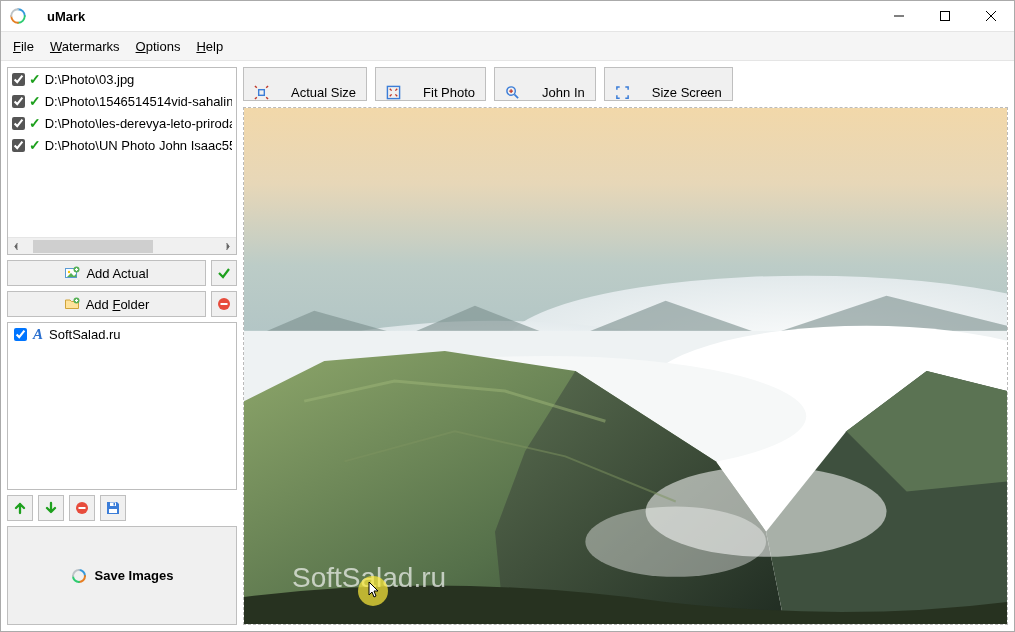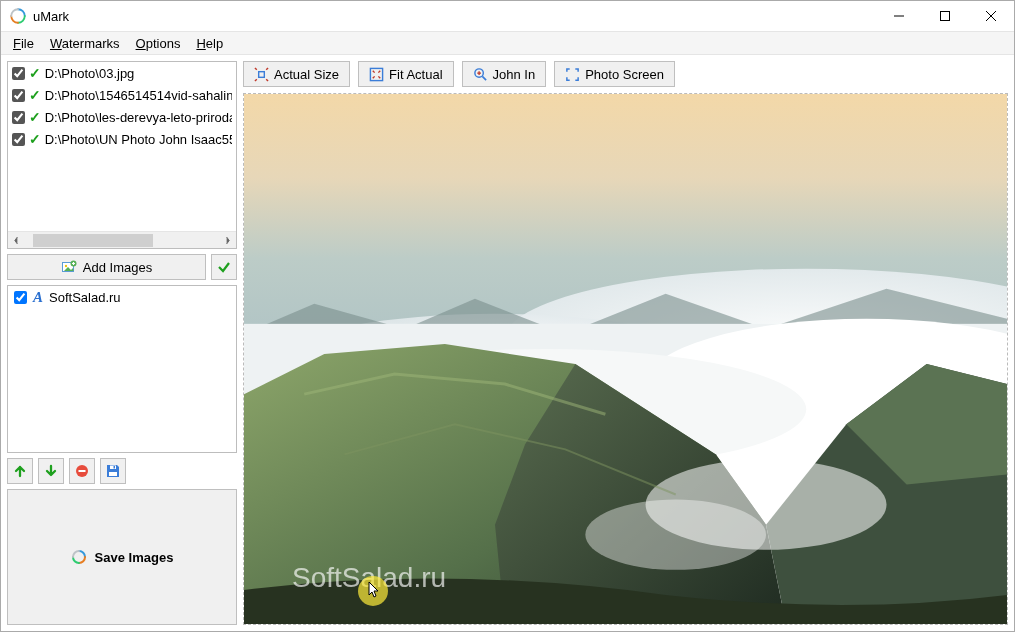--- a/index.html
+++ b/index.html
@@ -1,26 +1,26 @@
 <!DOCTYPE html>
 <html><head>
 <meta charset="utf-8">
 <style>
   * { margin:0; padding:0; box-sizing:border-box; font-family:"Segoe UI",Tahoma,sans-serif; font-size:13px; }
   body { background:#f5f5f5; }
   .window { width:1015px; height:632px; background:#ffffff; border:1px solid #aaa; display:flex; flex-direction:column; }
   
   .titlebar { height:30px; display:flex; align-items:center; padding:0 0 0 8px; }
   .titlebar .app-icon svg { width:18px; height:18px; display:block; }
-  .titlebar .title { margin-left:6px; }
+  .titlebar .title { margin-left:20px;font-weight:bold; }
   .titlebar .spacer { flex:1; }
   .winbtn { width:46px; height:30px; display:flex; align-items:center; justify-content:center; }
   .winbtn svg { width:10px; height:10px; stroke:#000; stroke-width:1; fill:none; }
   
-  .menubar { height:24px; display:flex; align-items:center; background:#f5f5f5; border-bottom:1px solid #e5e5e5; padding:0 4px; border-top:1px solid #e5e5e5;}
+  .menubar { height:30px; display:flex; align-items:center; background:#f5f5f5; border-bottom:1px solid #e5e5e5; padding:0 4px; border-top:1px solid #e5e5e5;}
   .menubar .menu { padding:2px 8px; }
   .menubar .menu .ul { text-decoration:underline; }
   
   .content { flex:1; display:flex; overflow:hidden; padding:6px; gap:6px; }
   
   .left { width:230px; display:flex; flex-direction:column; gap:5px; }
   .listbox { border:1px solid #bdbdbd; background:#fff; height:188px; overflow:hidden; display:flex; flex-direction:column; }
   .listbox .rows { flex:1; overflow:hidden; }
   .listrow { display:flex; align-items:center; gap:4px; height:22px; padding:0 4px; white-space:nowrap; overflow:hidden; }
   .listrow input[type=checkbox]{ width:13px; height:13px; accent-color: #555;}
@@ -38,21 +38,21 @@
   .btn .ul { text-decoration:underline; }
   .btn svg { width:16px; height:16px; }
   
   .wmlist { border:1px solid #bdbdbd; background:#fff; height:168px; }
   .wmrow { display:flex; align-items:center; gap:6px; padding:3px 6px; }
   .wmrow input[type=checkbox]{ width:13px; height:13px;}
   .wmrow .a-ico { color:#2a6fcf; font-style:italic; font-weight:bold; font-family:Georgia,serif; font-size:15px;}
   
   .right { flex:1; display:flex; flex-direction:column; gap:6px; }
   .toolbar { display:flex; gap:8px; }
-  .tbtn { height:26px; padding:0 10px; background:#f0f0f0; border:1px solid #bfbfbf; display:flex; align-items:center; gap:5px; }
+  .tbtn { height:34px; padding:0 10px; background:#f0f0f0; border:1px solid #bfbfbf; display:flex; align-items:flex-end; gap:22px; }
   .tbtn svg { width:15px; height:15px; }
   .preview { flex:1; border:1px dashed #bbb; position:relative; overflow:hidden; }
   .preview svg.scene { position:absolute; inset:0; width:100%; height:100%; }
   .wm-text { position:absolute; left:48px; bottom:30px; font-size:28px; color:rgba(255,255,255,0.65); font-family:Arial,sans-serif; }
   .cursor { position:absolute; left:114px; bottom:18px; }
   .cursor .halo { width:30px; height:30px; border-radius:50%; background:rgba(255,235,59,0.7); display:flex; align-items:center; justify-content:center;}
 </style>
 </head>
 <body>
 
@@ -141,29 +141,45 @@
 
       <div class="btnrow">
         <div class="btn">
           <svg viewBox="0 0 16 16">
               <rect x="1.5" y="3.5" width="11" height="9" fill="#fff" stroke="#5a9bd5"></rect>
               <circle cx="5" cy="7" r="1.2" fill="#f1c40f"></circle>
               <path d="M3 12 L7 8 L10 11 L12 9 L12.5 12 Z" fill="#56b056"></path>
               <circle cx="12.5" cy="4.5" r="3" fill="#56b056"></circle>
               <path d="M12.5 3 V6 M11 4.5 H14" stroke="#fff" stroke-width="1.2"></path>
             </svg>
-          <span><span>Add Images</span></span>
+          <span><span>Add Actual</span></span>
         </div>
         <div class="btn small">
           <svg viewBox="0 0 16 16">
               <path d="M3 8 L7 12 L13 4" fill="none" stroke="#1ea01e" stroke-width="2.2"></path>
             </svg>
         </div>
       </div>
 
+      <div class="btnrow">
+        <div class="btn">
+          <svg viewBox="0 0 16 16">
+              <path d="M1.5 4 H6 L7.5 5.5 H14.5 V12.5 H1.5 Z" fill="#ffe39b" stroke="#d0a43a"></path>
+              <circle cx="12.5" cy="4.5" r="3" fill="#56b056"></circle>
+              <path d="M12.5 3 V6 M11 4.5 H14" stroke="#fff" stroke-width="1.2"></path>
+            </svg>
+          <span>Add <span class="ul">F</span>older</span>
+        </div>
+        <div class="btn small">
+          <svg viewBox="0 0 16 16">
+              <circle cx="8" cy="8" r="6" fill="#e74c3c"></circle>
+              <rect x="4.5" y="7" width="7" height="2" fill="#fff"></rect>
+            </svg>
+        </div>
+      </div>
 
       <div class="wmlist">
         <div class="wmrow">
           <input type="checkbox" checked="" style="">
           <span class="a-ico">A</span>
           <span>SoftSalad.ru</span>
         </div>
       </div>
 
 
@@ -215,35 +231,35 @@
               <rect x="5" y="5" width="6" height="6" fill="none" stroke="#3b7dd8" stroke-width="1.5"></rect>
               <path d="M3 3 L1 1 M13 3 L15 1 M3 13 L1 15 M13 13 L15 15" stroke="#c0392b" stroke-width="1.5"></path>
             </svg>
           <span>Actual Size</span>
         </div>
         <div class="tbtn">
           <svg viewBox="0 0 16 16">
               <rect x="1.5" y="1.5" width="13" height="13" fill="none" stroke="#3b7dd8" stroke-width="1.5"></rect>
               <path d="M4 4 L6 6 M12 4 L10 6 M4 12 L6 10 M12 12 L10 10" stroke="#c0392b" stroke-width="1.5"></path>
             </svg>
-          <span>Fit Actual</span>
+          <span>Fit Photo</span>
         </div>
         <div class="tbtn">
           <svg viewBox="0 0 16 16">
               <circle cx="6.5" cy="6.5" r="4.5" fill="none" stroke="#3b7dd8" stroke-width="1.5"></circle>
               <path d="M10 10 L14 14" stroke="#3b7dd8" stroke-width="1.8"></path>
               <path d="M6.5 4.5 V8.5 M4.5 6.5 H8.5" stroke="#c0392b" stroke-width="1.4"></path>
             </svg>
           <span>John In</span>
         </div>
         <div class="tbtn">
           <svg viewBox="0 0 16 16">
               <path d="M2 5 V2 H5 M11 2 H14 V5 M14 11 V14 H11 M5 14 H2 V11" fill="none" stroke="#3b7dd8" stroke-width="1.6"></path>
             </svg>
-          <span>Photo Screen</span>
+          <span>Size Screen</span>
         </div>
       </div>
 
       <div class="preview">
         <svg class="scene" viewBox="0 0 760 530" preserveAspectRatio="xMidYMid slice">
           <defs>
             <linearGradient id="sky" x1="0" y1="0" x2="0" y2="1">
               <stop offset="0%" stop-color="#f3d8a8"></stop>
               <stop offset="28%" stop-color="#e7d7b8"></stop>
               <stop offset="55%" stop-color="#bcccc7"></stop>

